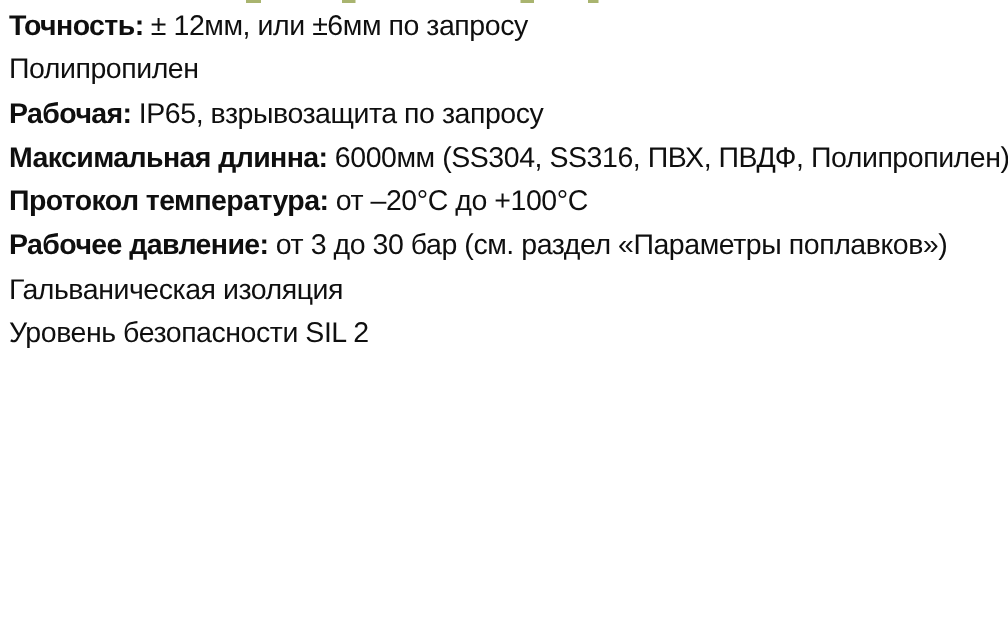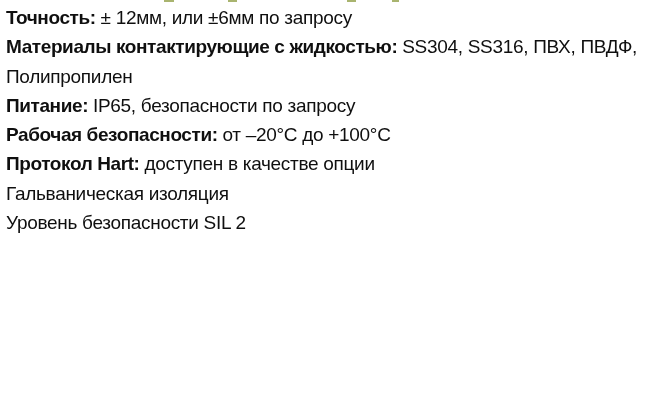--- a/index.html
+++ b/index.html
@@ -54,33 +54,33 @@
   <i class="edge-mark" style="left:164px; width:10px;"></i>
   <i class="edge-mark" style="left:228px; width:9px;"></i>
   <i class="edge-mark" style="left:347px; width:9px;"></i>
   <i class="edge-mark" style="left:392px; width:7px;"></i>
 
   <div class="spec-list">
     <div class="spec-line">
       <span class="label">Точность:</span><span class="value">± 12мм, или ±6мм по запросу</span>
     </div>
     <div class="spec-line">
-      <span class="label">Материалы контактирующие с жидкостью:</span><span class="value">SS304, SS316, ПВХ, ПВДФ,</span>
-    </div>
-    <div class="spec-line">
       <span class="value">Полипропилен</span>
     </div>
     <div class="spec-line">
-      <span class="label">Питание:</span><span class="value">IP65, безопасности по запросу</span>
+      <span class="label">Рабочая:</span><span class="value">IP65, взрывозащита по запросу</span>
     </div>
     <div class="spec-line">
-      <span class="label">Рабочая безопасности:</span><span class="value">от –20°C до +100°C</span>
+      <span class="label">Максимальная длинна:</span><span class="value">6000мм (SS304, SS316, ПВХ, ПВДФ, Полипропилен)</span>
     </div>
     <div class="spec-line">
-      <span class="label">Протокол Hart:</span><span class="value">доступен в качестве опции</span>
+      <span class="label">Протокол температура:</span><span class="value">от –20°C до +100°C</span>
+    </div>
+    <div class="spec-line">
+      <span class="label">Рабочее давление:</span><span class="value">от 3 до 30 бар (см. раздел «Параметры поплавков»)</span>
     </div>
     <div class="spec-line">
       <span class="value">Гальваническая изоляция</span>
     </div>
     <div class="spec-line">
       <span class="value">Уровень безопасности SIL 2</span>
     </div>
   </div>
 </div>
 

